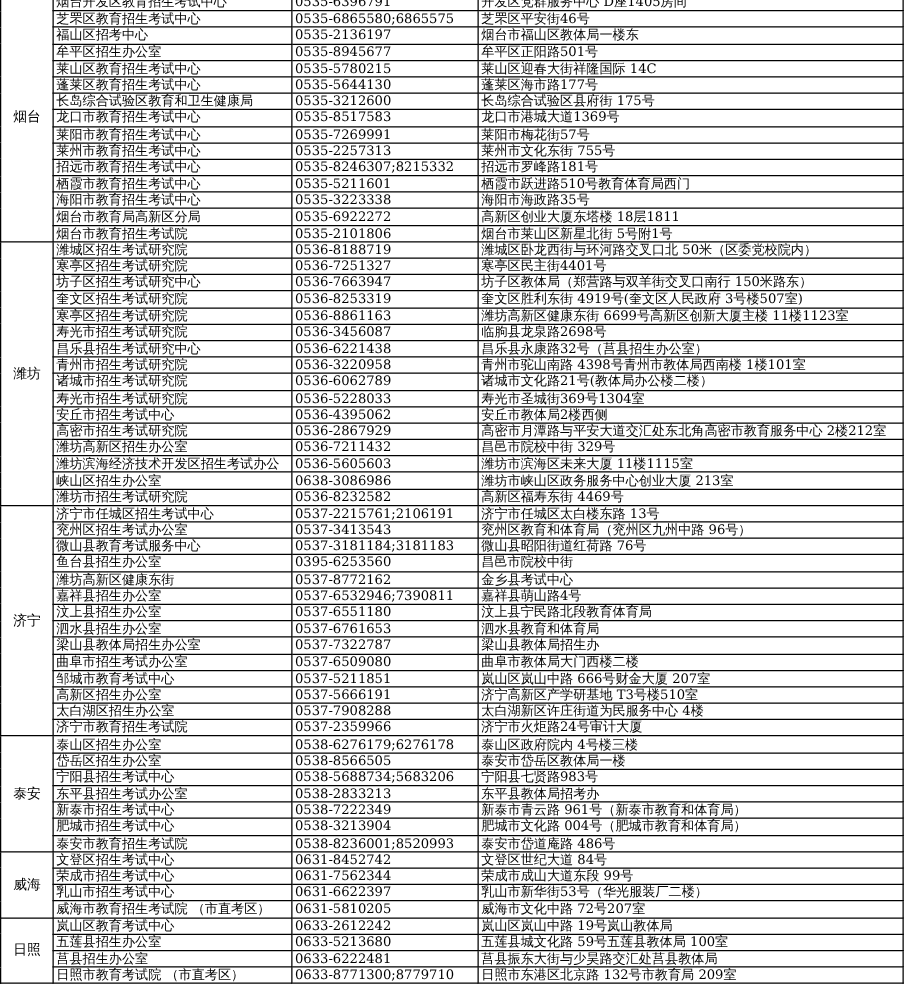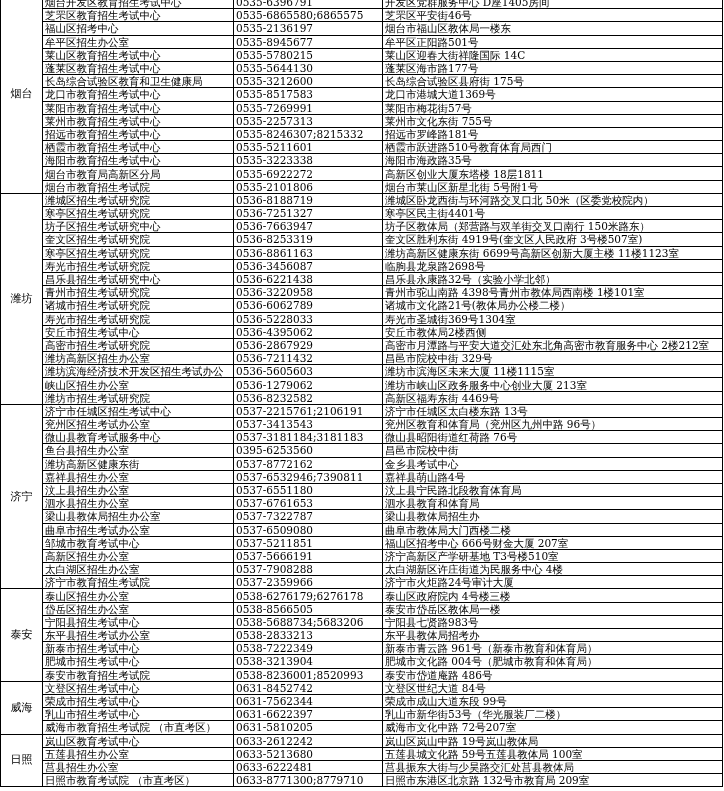--- a/index.html
+++ b/index.html
@@ -127,21 +127,21 @@
           <td>潍坊高新区健康东街 6699号高新区创新大厦主楼 11楼1123室</td>
         </tr>
         <tr>
           <td>寿光市招生考试研究院</td>
           <td>0536-3456087</td>
           <td>临朐县龙泉路2698号</td>
         </tr>
         <tr>
           <td>昌乐县招生考试研究中心</td>
           <td>0536-6221438</td>
-          <td>昌乐县永康路32号（实验小学北邻）</td>
+          <td>昌乐县永康路32号（莒县招生办公室）</td>
         </tr>
         <tr>
           <td>青州市招生考试研究院</td>
           <td>0536-3220958</td>
           <td>青州市驼山南路 4398号青州市教体局西南楼 1楼101室</td>
         </tr>
         <tr>
           <td>诸城市招生考试研究院</td>
           <td>0536-6062789</td>
           <td>诸城市文化路21号(教体局办公楼二楼）</td>
@@ -166,21 +166,21 @@
           <td>0536-7211432</td>
           <td>昌邑市院校中街 329号</td>
         </tr>
         <tr>
           <td>潍坊滨海经济技术开发区招生考试办公</td>
           <td>0536-5605603</td>
           <td>潍坊市滨海区未来大厦 11楼1115室</td>
         </tr>
         <tr>
           <td>峡山区招生办公室</td>
-          <td>0536-1279062</td>
+          <td>0638-3086986</td>
           <td>潍坊市峡山区政务服务中心创业大厦 213室</td>
         </tr>
         <tr>
           <td>潍坊市招生考试研究院</td>
           <td>0536-8232582</td>
           <td>高新区福寿东街 4469号</td>
         </tr>
         <tr>
           <td class="city" rowspan="14">济宁</td>
           <td>济宁市任城区招生考试中心</td>
@@ -228,21 +228,21 @@
           <td>梁山县教体局招生办</td>
         </tr>
         <tr>
           <td>曲阜市招生考试办公室</td>
           <td>0537-6509080</td>
           <td>曲阜市教体局大门西楼二楼</td>
         </tr>
         <tr>
           <td>邹城市教育考试中心</td>
           <td>0537-5211851</td>
-          <td>福山区招考中心 666号财金大厦 207室</td>
+          <td>岚山区岚山中路 666号财金大厦 207室</td>
         </tr>
         <tr>
           <td>高新区招生办公室</td>
           <td>0537-5666191</td>
           <td>济宁高新区产学研基地 T3号楼510室</td>
         </tr>
         <tr>
           <td>太白湖区招生办公室</td>
           <td>0537-7908288</td>
           <td>太白湖新区许庄街道为民服务中心  4楼</td>

